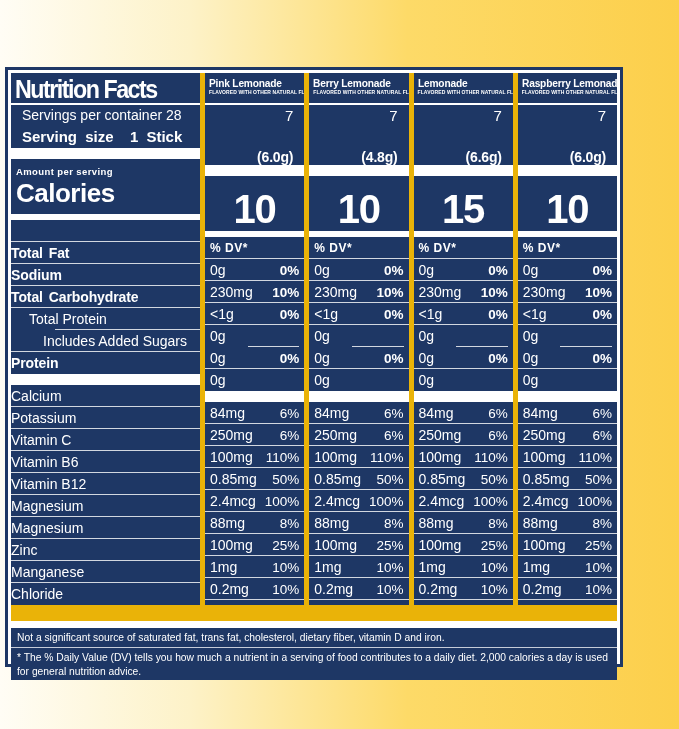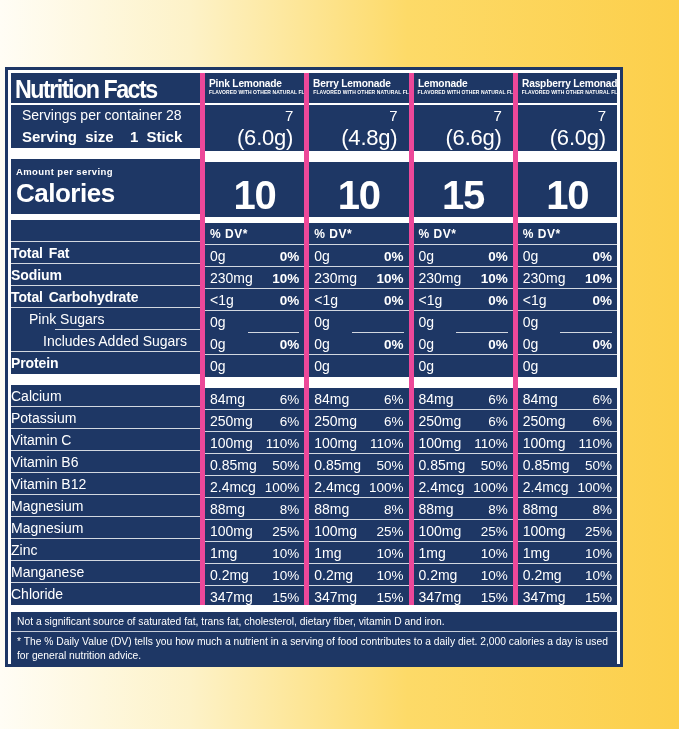--- a/index.html
+++ b/index.html
@@ -6,40 +6,40 @@
   body{
     width:679px;height:729px;overflow:hidden;position:relative;
     background:linear-gradient(90deg,#fffdf5 0%,#fdf2c8 28%,#fdda68 60%,#fccf4b 100%);
     font-family:"Liberation Sans","DejaVu Sans",sans-serif;
     -webkit-font-smoothing:antialiased;
   }
   .label{
     position:absolute;left:5px;top:67px;width:618px;height:600px;
     box-sizing:border-box;border:3px solid #1e3765;background:#ffffff;padding:3px;
   }
-  .inner{height:100%;display:flex;flex-direction:column;background:#ec4899;}
+  .inner{height:100%;display:flex;flex-direction:column;background:#eab308;gap:16px;}
   .grid{
     display:grid;grid-template-columns:189px repeat(4,1fr);column-gap:5px;
     height:532px;flex:0 0 auto;
   }
   .col{background:#1e3765;color:#fff;display:flex;flex-direction:column;overflow:hidden;}
   .col > *{flex:0 0 auto;}
 
   
   .hdr{height:32px;box-sizing:border-box;border-bottom:2px solid #fff;padding:2px 4px 0;position:relative;}
   .title{font-size:25px;line-height:28px;font-weight:900;letter-spacing:-1.6px;transform:scaleX(.93);transform-origin:left;white-space:nowrap;}
   .fname{font-size:10.5px;line-height:12px;font-weight:700;letter-spacing:-.2px;transform:scaleX(.97);transform-origin:left;white-space:nowrap;margin-top:2px;}
   .ftag{font-size:5px;line-height:7px;font-weight:700;letter-spacing:.1px;white-space:nowrap;}
 
   
   .row{display:flex;align-items:center;box-sizing:border-box;padding:0 11px;}
   .srvrow{height:20px;font-size:14px;}
   .ssizerow{height:23px;font-size:15px;font-weight:700;word-spacing:4px;}
   .num{justify-content:flex-end;font-weight:400;font-size:15px;}
-  .wgt{justify-content:flex-end;font-weight:400;font-size:22px;letter-spacing:-.2px;}
+  .wgt{justify-content:flex-end;font-weight:700;font-size:14px;letter-spacing:-.2px;margin-top:24px;}
 
   .bar{background:#fff;width:100%;}
   .thick{height:11px;}
   .med{height:6px;}
 
   .calblock{height:55px;box-sizing:border-box;padding:0 5px;display:flex;flex-direction:column;justify-content:flex-end;}
   .aps{font-size:9.5px;font-weight:700;letter-spacing:.4px;margin-bottom:3px;}
   .calword{font-size:26px;font-weight:800;letter-spacing:-.5px;line-height:26px;margin-bottom:8px;white-space:nowrap;}
   .bigcal{font-size:40px;font-weight:800;line-height:42px;text-align:center;margin-bottom:1px;letter-spacing:-1px;}
 
@@ -83,21 +83,21 @@
         </div>
         <div class="bar med"></div>
         <div class="dvrow hl"></div>
         <div id="left-nutrients" style="display:contents"><div class="lrow b hl">
               <span>Total Fat</span>
             </div><div class="lrow b hl">
               <span>Sodium</span>
             </div><div class="lrow b hl">
               <span>Total Carbohydrate</span>
             </div><div class="lrow ind1 partL">
-              <span>Pink Sugars</span>
+              <span>Total Protein</span>
             </div><div class="lrow ind2 hl">
               <span>Includes Added Sugars</span>
             </div><div class="lrow b">
               <span>Protein</span>
             </div></div>
         <div class="bar thick"></div>
         <div id="left-minerals" style="display:contents"><div class="lrow hl">
               <span>Calcium</span>
             </div><div class="lrow hl">
               <span>Potassium</span>

